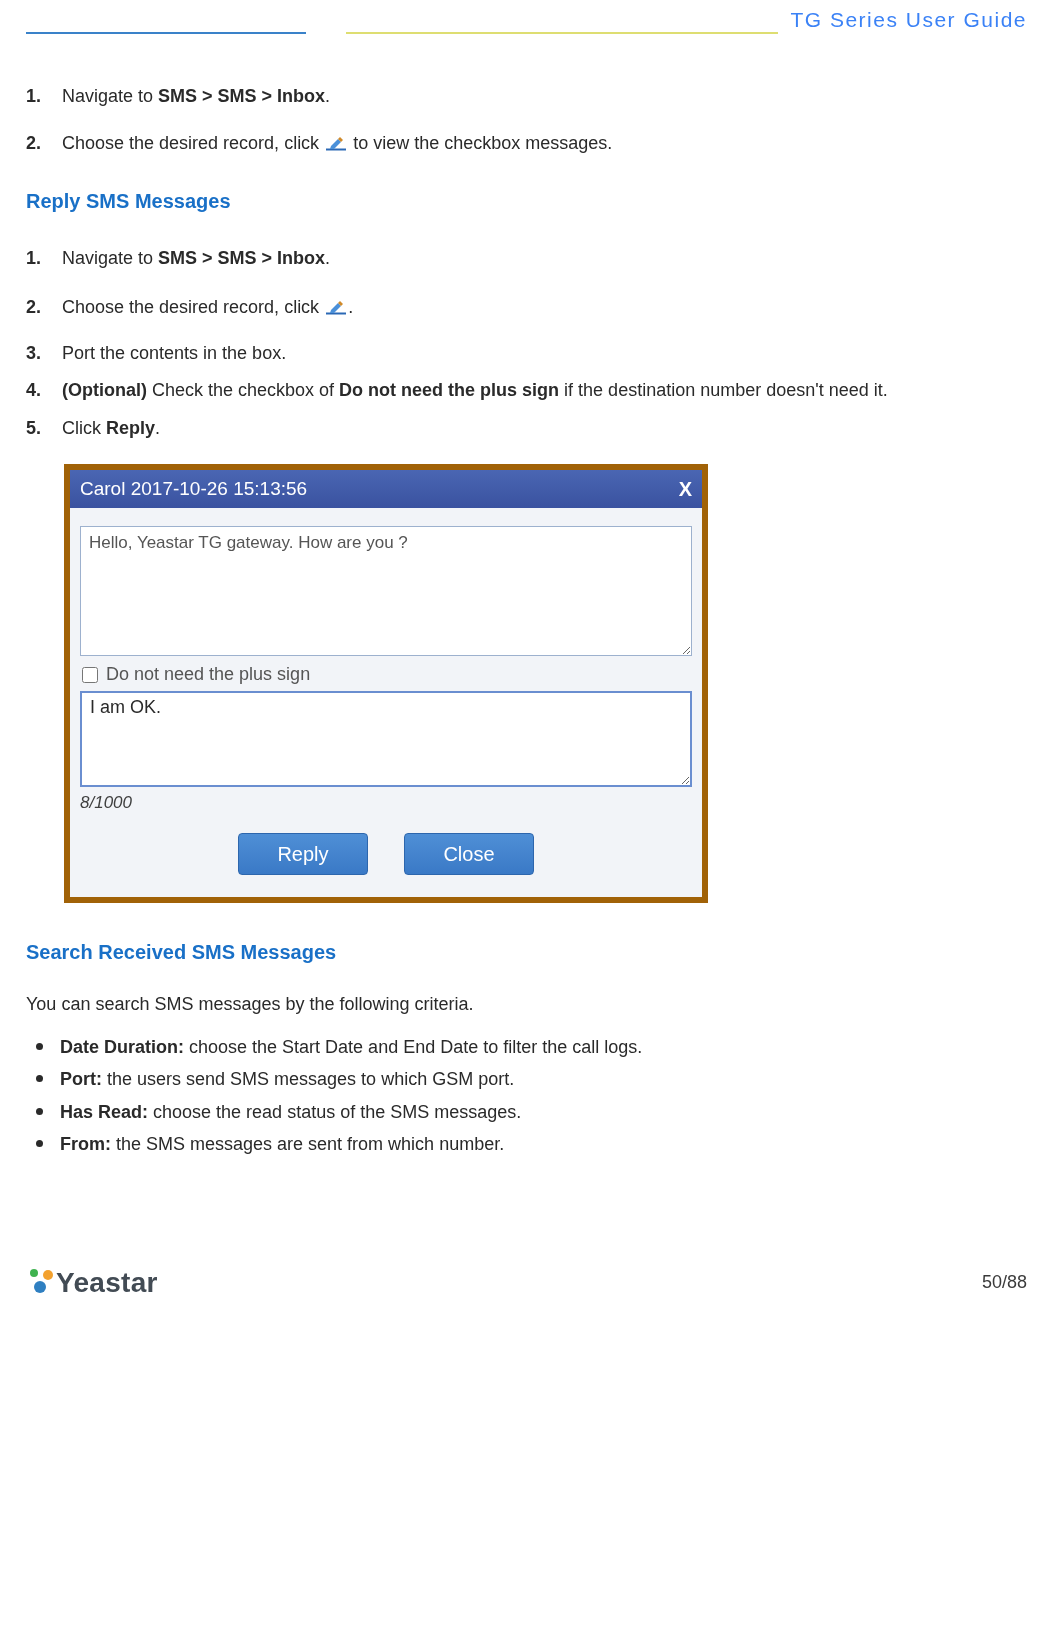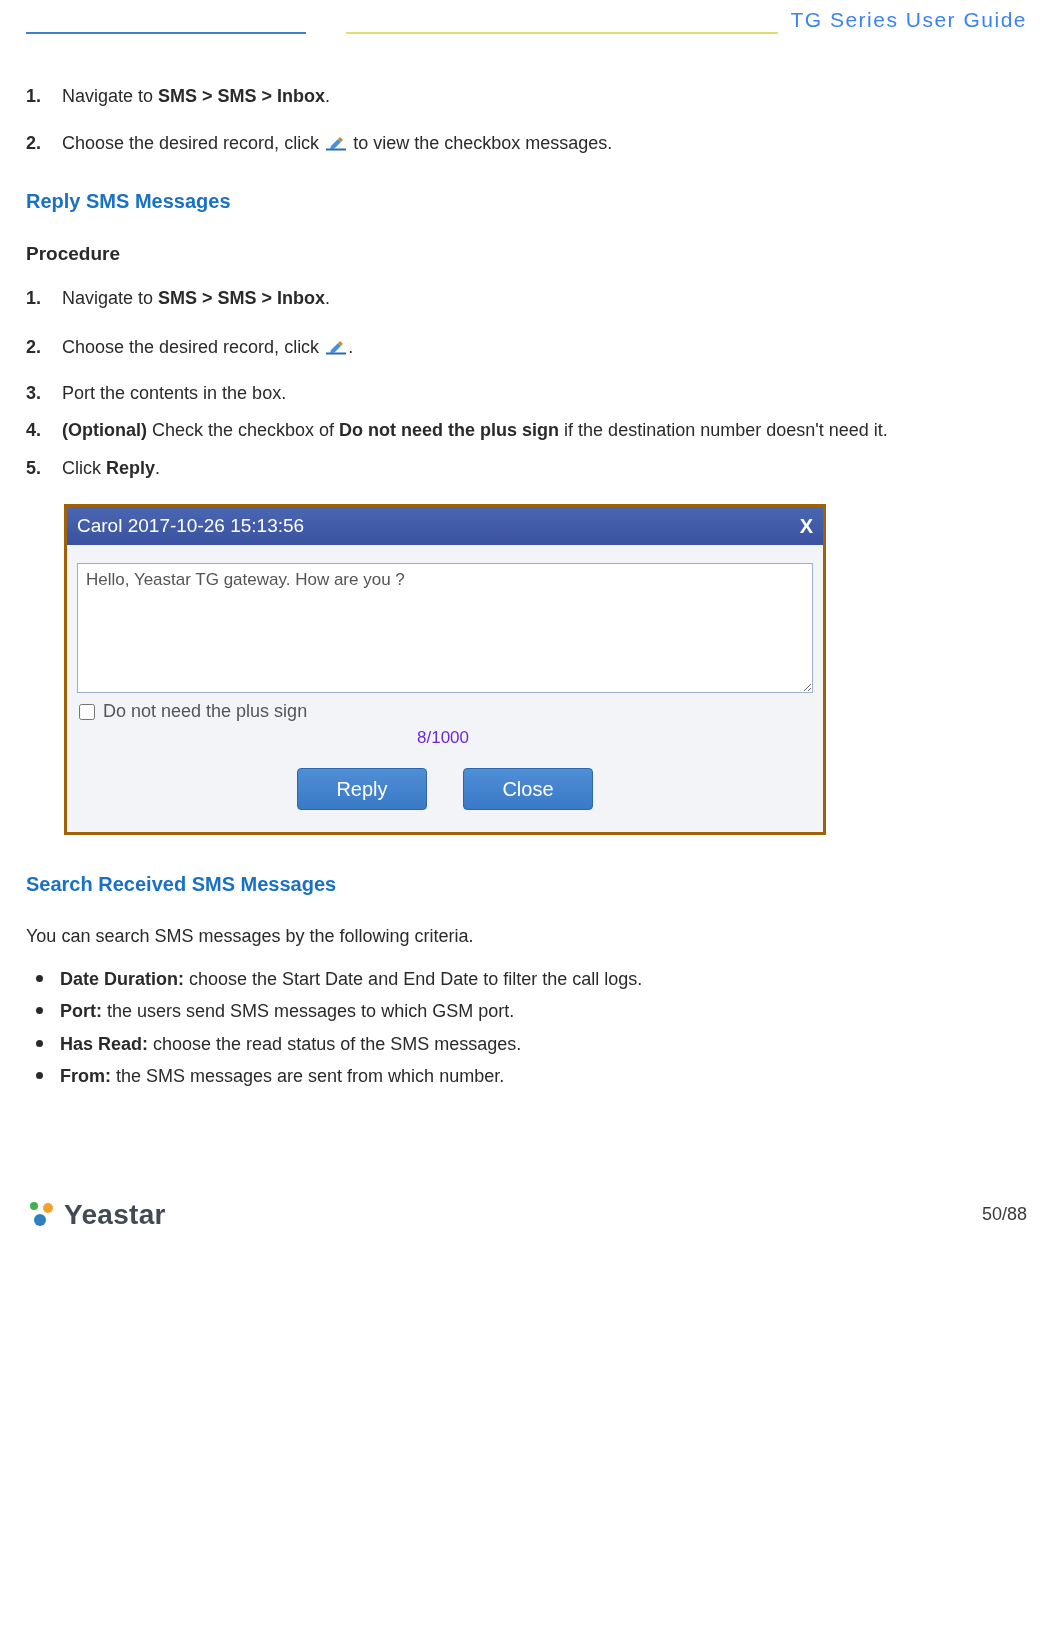--- a/index.html
+++ b/index.html
@@ -69,23 +69,23 @@
       margin: 32px 0 30px 0;
     }
     .procedure-label {
       font-weight: 700;
       font-size: 19px;
       margin-bottom: 18px;
     }
 
     
     .dialog {
-      width: 762px;
+      width: 644px;
       margin: 8px 0 6px 38px;
-      border: 3px solid #a16207;
+      border: 6px solid #a16207;
       background: #f2f4f8;
     }
     .dialog-title-bar {
       display: flex;
       justify-content: space-between;
       align-items: center;
       background: linear-gradient(#4a66b3, #3a52a0);
       color: #fff;
       height: 38px;
       padding: 0 10px;
@@ -126,25 +126,26 @@
       height: 96px;
       border: 2px solid #6a8ed0;
       background: #fff;
       padding: 4px 8px;
       font-size: 18px;
       color: #2a2a2a;
       resize: both;
       overflow: auto;
     }
     .counter {
-      text-align: center;
+      text-align: left;
       font-size: 17px;
-      color: #6d28d9;
+      color: #404040;
       margin-top: 6px;
       padding-right: 4px;
+      font-style: italic;
     }
     .btn-row {
       display: flex;
       justify-content: center;
       gap: 36px;
       margin-top: 20px;
     }
     .dlg-btn {
       background: linear-gradient(#4f8fd6, #3a79c6);
       color: #fff;
@@ -179,22 +180,21 @@
 
     .footer {
       display: flex;
       justify-content: space-between;
       align-items: center;
       padding: 6px 26px 18px 26px;
       margin-top: 90px;
     }
     .logo {
       display: flex;
-      align-items: center;
-      gap: 8px;
+      align-items: flex-start;
     }
     .logo-mark {
       width: 30px;
       height: 30px;
       position: relative;
     }
     .logo-text {
       font-size: 28px;
       font-weight: 600;
       color: #424b54;
@@ -235,21 +235,20 @@
             <polygon points="12,4 14,2 17,5 15,7" fill="#d08a2a"></polygon>
           </svg>
         </span>
         <span> to view the checkbox messages.</span>
       </span>
     </li>
   </ol>
 
   <h3 class="sub-heading">Reply SMS Messages</h3>
 
-  <div class="procedure-label">Procedure</div>
 
   <ol class="steps compact">
     <li style="margin-bottom:18px;">
       <span class="step-num">1.</span>
       <span class="step-body">
         <span>Navigate to </span><span class="bold">SMS &gt; SMS &gt; Inbox</span><span>.</span>
       </span>
     </li>
     <li style="margin-bottom:14px;">
       <span class="step-num">2.</span>
@@ -288,20 +287,23 @@
       <span class="close-x">X</span>
     </div>
     <div class="dialog-body">
       <div class="msg-box">
         <span>Hello, Yeastar TG gateway. How are you ?</span>
       </div>
       <label class="chk-row">
         <input type="checkbox" style="">
         <span>Do not need the plus sign</span>
       </label>
+      <div class="reply-box">
+        <span>I am OK.</span>
+      </div>
       <div class="counter">8/1000</div>
       <div class="btn-row">
         <button class="dlg-btn">Reply</button>
         <button class="dlg-btn">Close</button>
       </div>
     </div>
   </div>
 
   <h3 class="sub-heading" style="margin-top:38px;">Search Received SMS Messages</h3>
 

